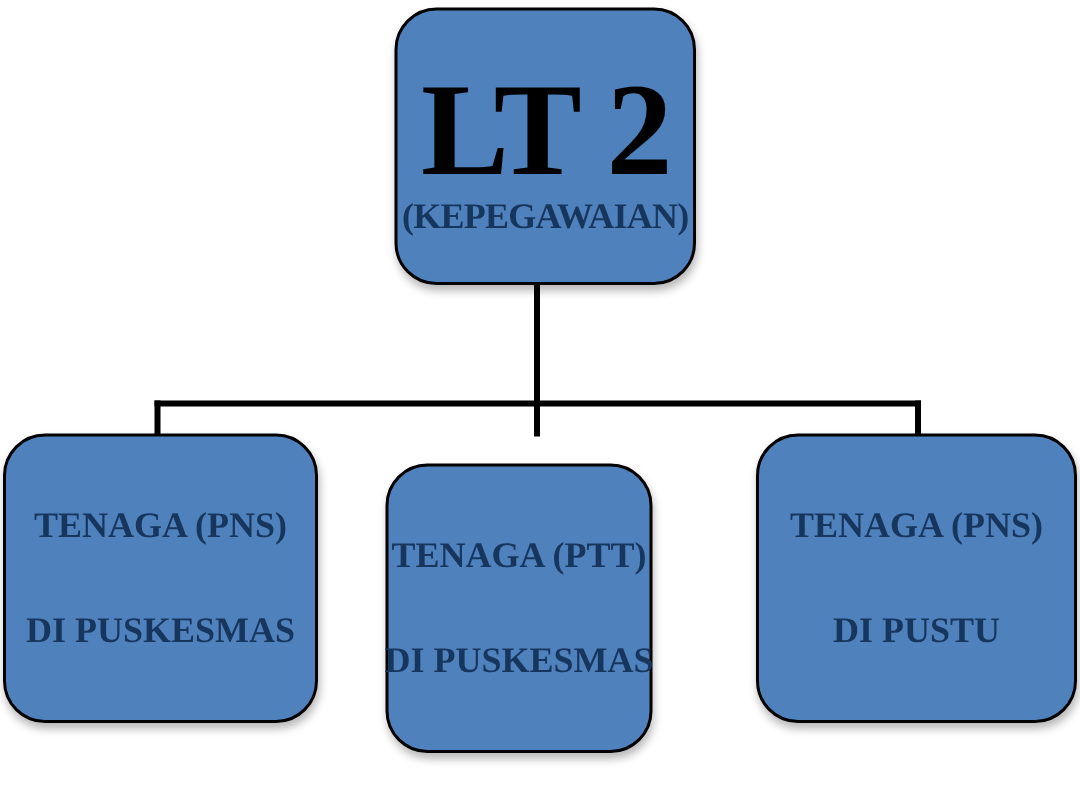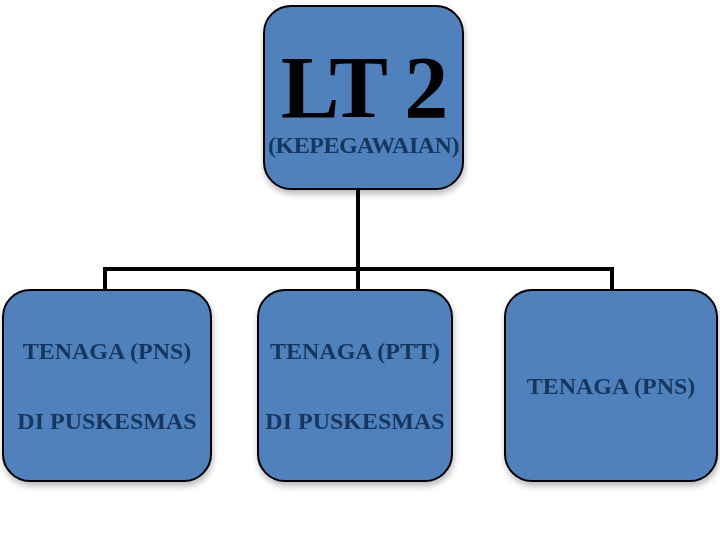--- a/index.html
+++ b/index.html
@@ -51,21 +51,21 @@
     margin-top: 4px;
     color: var(--label-color, #17365D);
     white-space: nowrap;
   }
   .child-node {
     top: 289px;
     height: 193px;
     gap: 40px;
   }
   .child-left  { left: 2px;   width: 210px; }
-  .child-mid   { left: 257px; width: 196px; }
+  .child-mid   { left: 257px; width: 178px; margin-top: 20px; }
   .child-right { left: 504px; width: 214px; }
   .child-line {
     font-size: 24px;
     font-weight: bold;
     line-height: 30px;
     color: var(--label-color, #17365D);
     white-space: nowrap;
   }
   .connector {
     position: absolute;
@@ -98,15 +98,16 @@
     <div class="child-line">DI PUSKESMAS</div>
   </div>
 
   <div class="node child-node child-mid">
     <div class="child-line">TENAGA (PTT)</div>
     <div class="child-line">DI PUSKESMAS</div>
   </div>
 
   <div class="node child-node child-right">
     <div class="child-line">TENAGA (PNS)</div>
+    <div class="child-line">DI PUSTU</div>
   </div>
 
 </div>
 
 </body></html>

